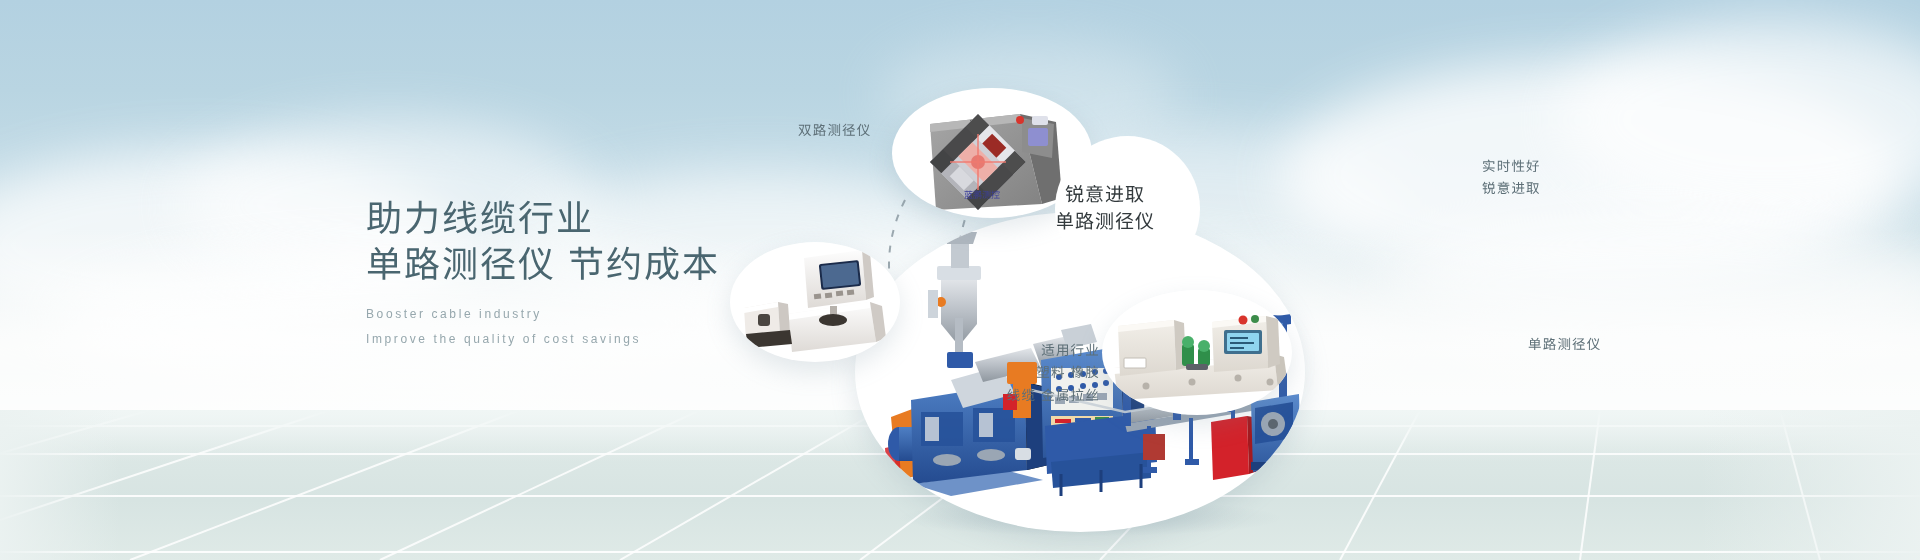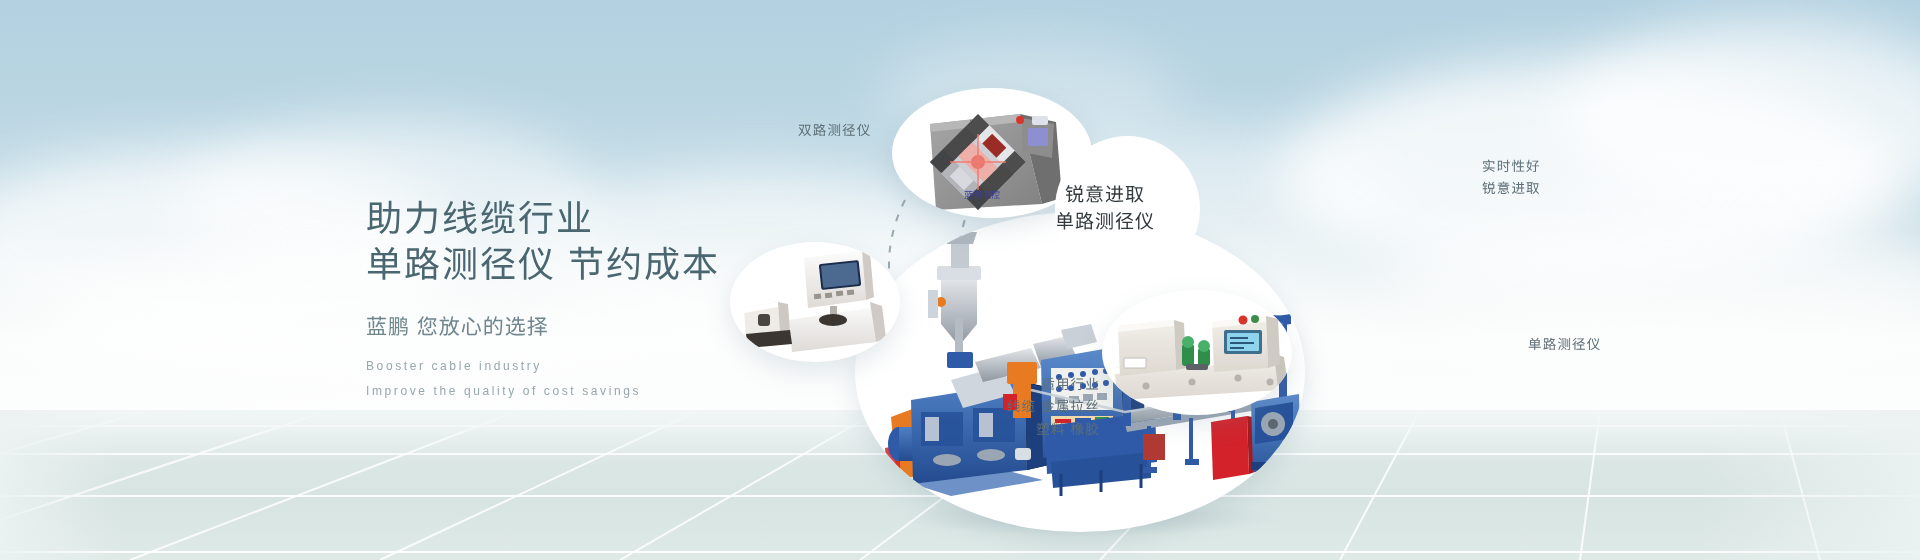--- a/index.html
+++ b/index.html
@@ -72,21 +72,21 @@
   
   .b-console{left:30px;top:242px;width:170px;height:120px;}
   
   .b-single{left:402px;top:290px;width:190px;height:125px;}
   
   .b-slogan{left:355px;top:136px;width:145px;height:145px;display:flex;align-items:center;justify-content:flex-start;}
 
   .slogan{font-size:19px;line-height:1.42;color:#333a3d;text-align:center;letter-spacing:1px;}
 
   .lbl{position:absolute;font-size:13.5px;color:#5d6f77;letter-spacing:1.2px;line-height:1.65;white-space:nowrap;}
-  .lbl.r{margin-top:34px;}
+  .lbl.r{}
   .lbl-dual{left:98px;top:120px;}
   .lbl-stable{left:782px;top:156px;font-family:Liberation Serif, serif;}
   .lbl-single{left:828px;top:334px;}
   .lbl-use{left:0px;top:340px;width:400px;text-align:right;}
 
   .ground-shade{position:absolute;left:200px;top:500px;width:380px;height:36px;border-radius:50%;
     background:radial-gradient(ellipse at center,rgba(130,155,168,.26) 0%,rgba(130,155,168,0) 72%);}
 </style>
 </head>
 <body>
@@ -130,21 +130,20 @@
       </g>
     </svg>
     <div class="floorfade"></div>
     <div class="floorfade-l"></div>
     <div class="floorfade-r"></div>
   </div>
 
   <div class="copy">
     <div class="h1">助力线缆行业</div>
     <div class="h1">单路测径仪 节约成本</div>
-    <div class="h2">蓝鹏 您放心的选择</div>
     <div class="en">
       <div>Booster cable industry</div>
       <div>Improve the quality of cost savings</div>
     </div>
   </div>
 
   <div class="stage">
 
     <svg class="links" width="1220" height="560" viewBox="0 0 1220 560">
       <g fill="none" stroke="#8d9ba3" stroke-width="2" stroke-dasharray="7 9" opacity=".85">
@@ -423,18 +422,18 @@
 
     <div class="lbl lbl-stable">
       <div>实时性好</div>
       <div>锐意进取</div>
     </div>
 
     <div class="lbl lbl-single">单路测径仪</div>
 
     <div class="lbl lbl-use r">
       <div>适用行业</div>
+      <div>塑料 橡胶</div>
       <div>线缆 金属拉丝</div>
-      <div>塑料 橡胶</div>
     </div>
 
   </div>
 </div>
 
 </body></html>

